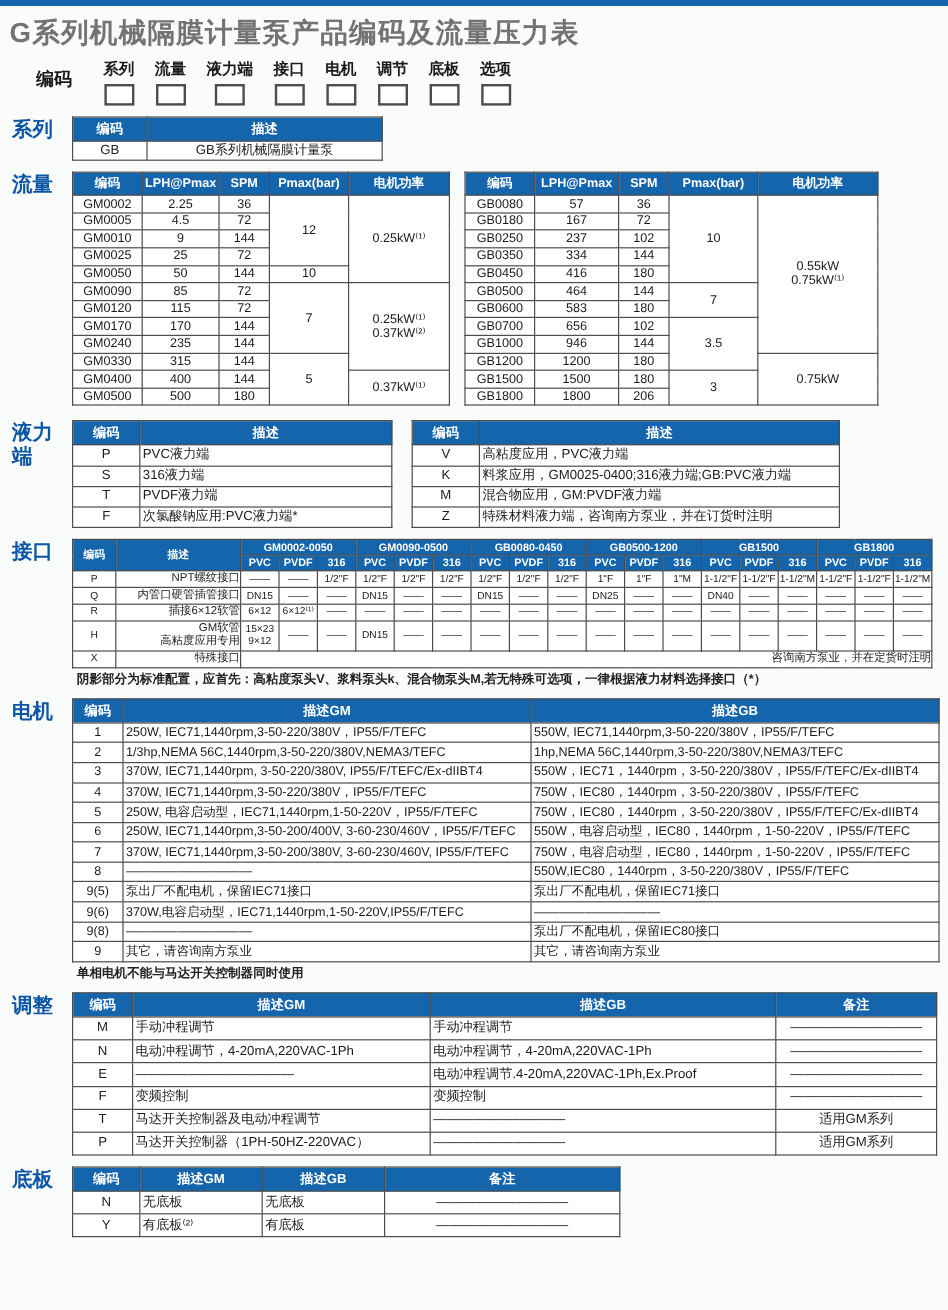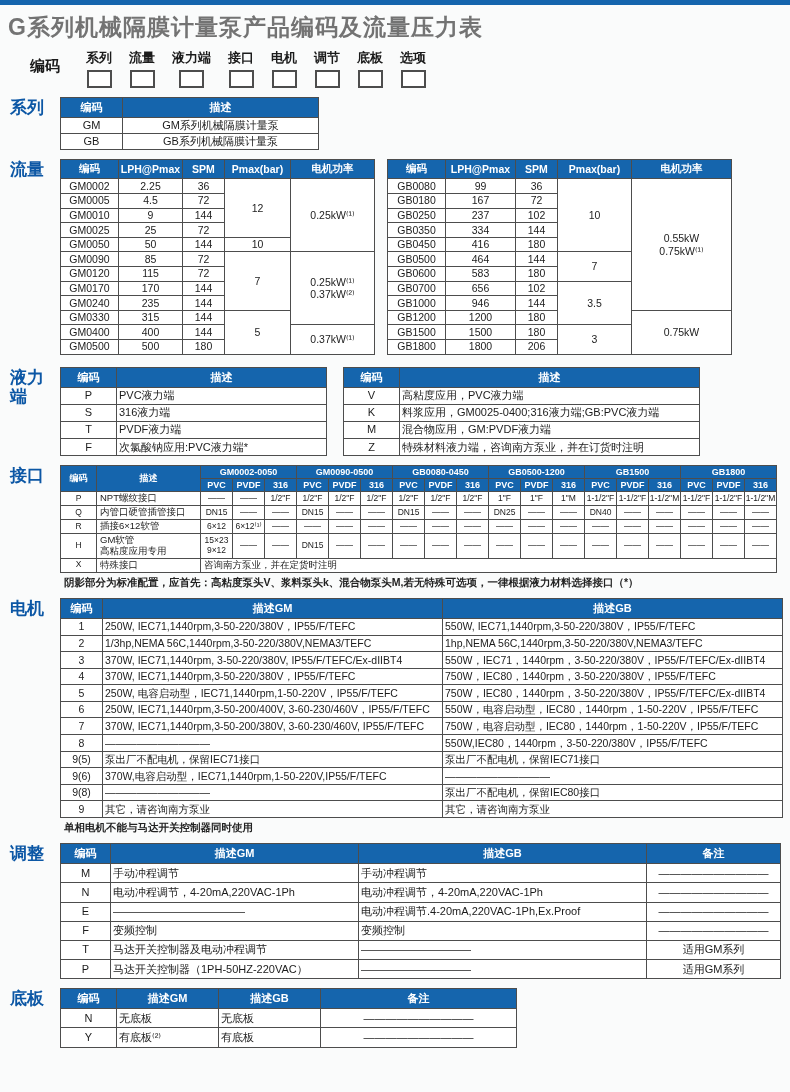--- a/index.html
+++ b/index.html
@@ -29,21 +29,21 @@
   .flow-pair td { font-size:10.5px; padding:0.5px 2px; }
   .flow-pair th { font-size:10.5px; }
   .notes { margin:3px 0 0 4px; }
   .note-line { font-size:10.5px; font-weight:600; color:#222; line-height:1.25; }
 
   .liquid-pair { display:flex; gap:16px; }
   .liquid-pair td { font-size:11px; padding:1.5px 2px; }
 
   .port-table th { font-size:9px; padding:1px 0; }
   .port-table td { font-size:8.5px; padding:1px 0; line-height:1.15; }
-  .port-table td.al { font-size:9.5px; padding-left:3px; }
+  .port-table td.al { font-size:9.5px; padding-left:3px;text-align:right; }
 
   .motor-table td { font-size:10.5px; padding:1.5px 2px; }
   .adjust-table td, .base-table td, .options-table td { font-size:11px; padding:2.5px 2px; }
 </style>
 </head>
 <body>
 
 <div class="page">
   <div class="top-bar"></div>
   <div class="title">G系列机械隔膜计量泵产品编码及流量压力表</div>
@@ -95,24 +95,20 @@
             <col style="width: 196px;">
           </colgroup>
           <thead>
             <tr>
               <th>编码</th>
               <th>描述</th>
             </tr>
           </thead>
           <tbody>
             <tr>
-              <td>GM</td>
-              <td>GM系列机械隔膜计量泵</td>
-            </tr>
-            <tr>
               <td>GB</td>
               <td>GB系列机械隔膜计量泵</td>
             </tr>
           </tbody>
         </table>
       </div>
   </div>
 
   <div class="section">
     <div class="side-label">流量</div>
@@ -226,21 +222,21 @@
                   <th>编码</th>
                   <th>LPH@Pmax</th>
                   <th>SPM</th>
                   <th>Pmax(bar)</th>
                   <th>电机功率</th>
                 </tr>
               </thead>
               <tbody>
                 <tr>
                   <td>GB0080</td>
-                  <td>99</td>
+                  <td>57</td>
                   <td>36</td>
                   <td rowspan="5">10</td>
                   <td rowspan="9">0.55kW
 0.75kW⁽¹⁾</td>
                 </tr>
                 <tr>
                   <td>GB0180</td>
                   <td>167</td>
                   <td>72</td>
                 </tr>

